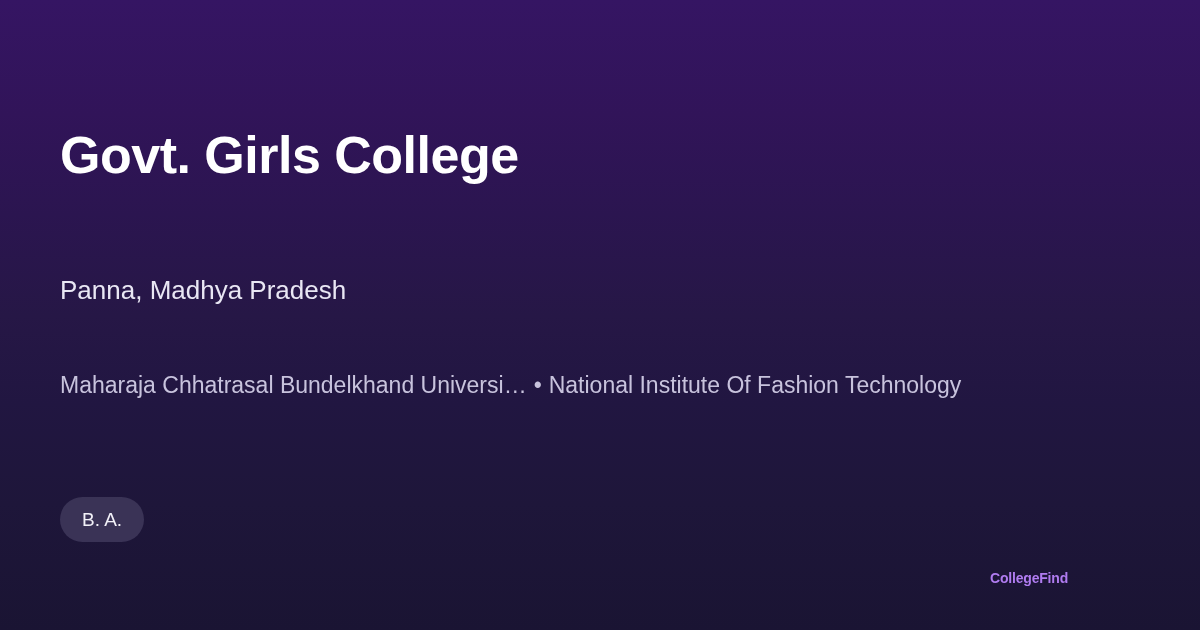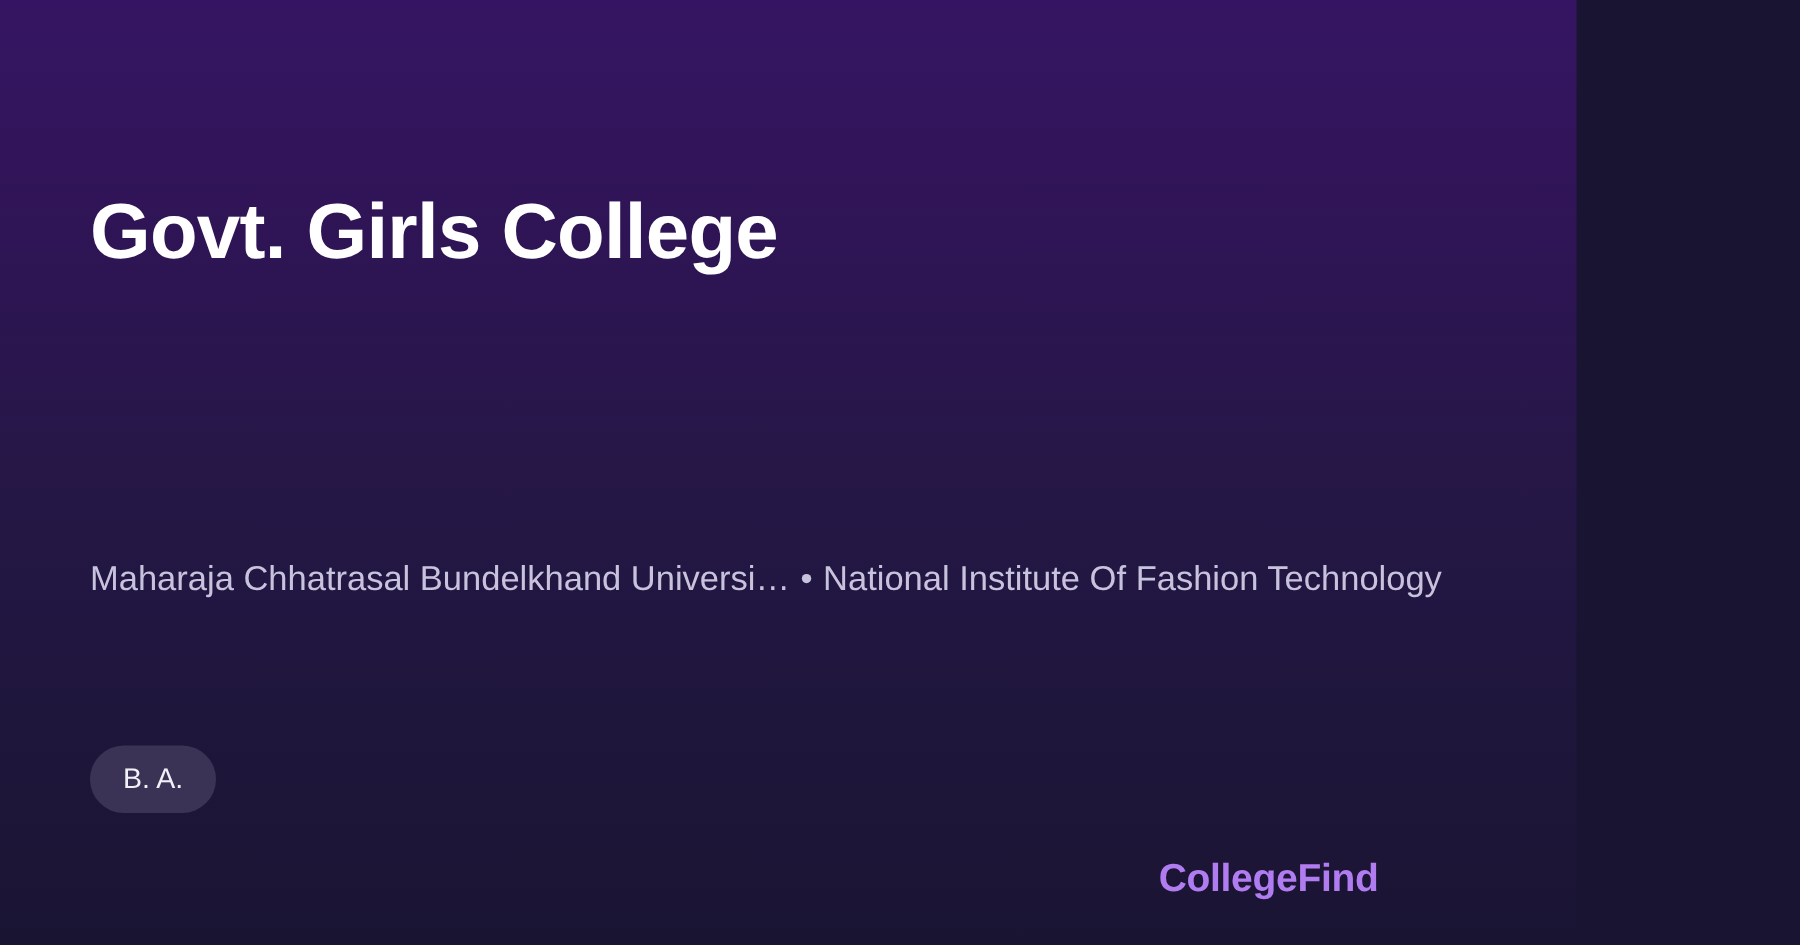--- a/index.html
+++ b/index.html
@@ -9,21 +9,21 @@
   body {
     width: 1200px;
     height: 630px;
     overflow: hidden;
     font-family: "Liberation Sans", sans-serif;
     background: #1a1433;
   }
 
   .og-card {
     position: relative;
-    width: 1051px;
+    width: 1200px;
     height: 630px;
     box-sizing: border-box;
     background: linear-gradient(180deg,
                 #351563 0%,
                 #311459 18%,
                 #2b1550 34%,
                 #261746 50%,
                 #211641 64%,
                 #1e163a 80%,
                 #1a1433 100%);
@@ -102,36 +102,37 @@
     color: #f2f1f8;
     font-size: 19px;
     line-height: 1;
     white-space: nowrap;
   }
 
   .brand-logo {
     position: absolute;
     right: 132px;
     top: 570px;
-    font-size: 26px;
+    font-size: 14px;
     font-weight: bold;
     letter-spacing: -0.2px;
     color: #b07cf0;
     white-space: nowrap;
   }
 </style>
 </head>
 <body>
 
 <div class="og-card">
 
   <div class="content">
 
     <h1 class="college-title">Govt. Girls College</h1>
 
+    <div class="location-line">Panna, Madhya Pradesh</div>
 
     <div class="affiliations-line">
       <span>Maharaja Chhatrasal Bundelkhand Universi…</span><span class="affiliation-separator">•</span><span>National Institute Of Fashion Technology</span>
     </div>
 
     <div class="course-badges">
       <span class="course-badge">B. A.</span>
     </div>
 
   </div>

